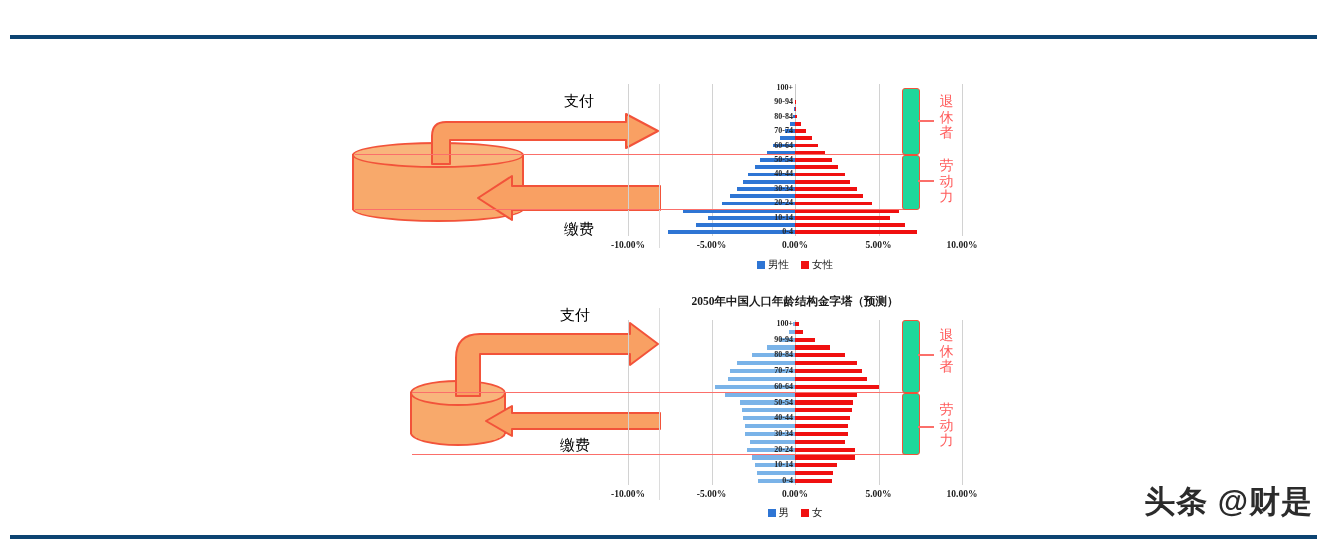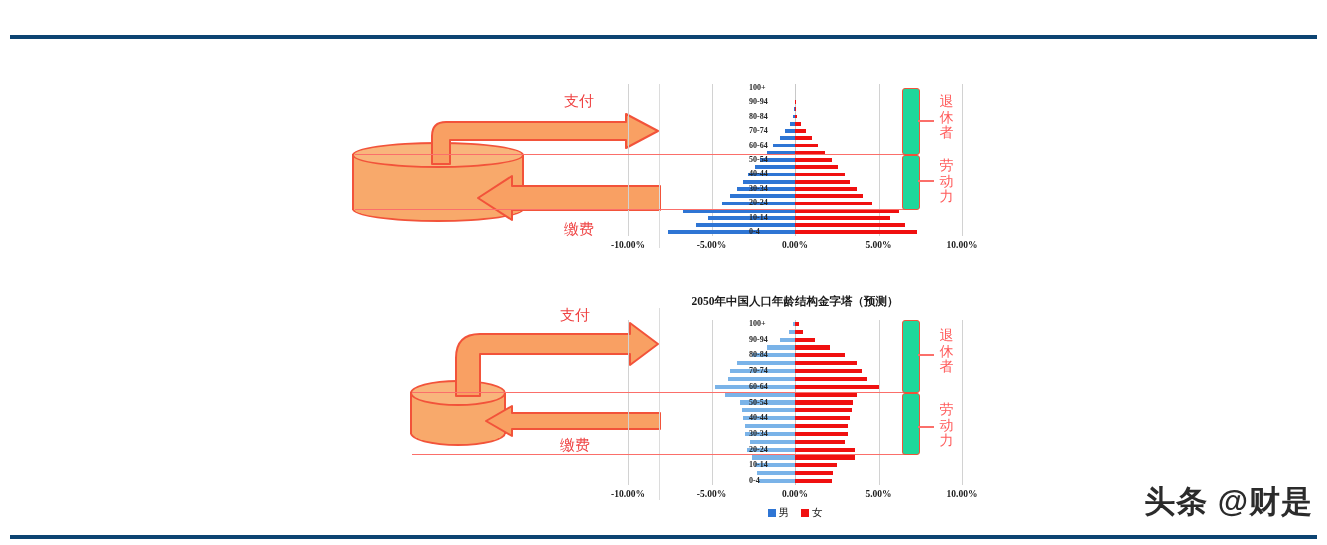--- a/index.html
+++ b/index.html
@@ -48,41 +48,41 @@
     background: #f8a96b; border: 2px solid #f2533a; border-radius: 50%;
     border-top-color: transparent;
   }
 
   
   .flow-svg { position: absolute; overflow: visible; }
   .flow-fill { fill: #f9a063; stroke: #f2533a; stroke-width: 2; stroke-linejoin: round; }
 
   .flow-label {
     position: absolute; font-family: "Liberation Sans", "DejaVu Sans", sans-serif;
-    font-size: 15px; color: #ef4444; white-space: nowrap;
+    font-size: 15px; color: #000000; white-space: nowrap;
   }
 
   
   .chart { position: absolute; }
   .chart-title {
     position: absolute; left: 0; top: 0; width: 100%; text-align: center;
     font-family: "Liberation Serif", "DejaVu Serif", serif;
     font-size: 11.5px; font-weight: bold; color: #1a1a1a; white-space: nowrap;
   }
   .plot { position: absolute; }
   .gridline { position: absolute; top: 0; width: 1px; background: #d2d2d2; }
   .gridline.axis0 { background: #c8c8c8; }
   .bar-m { position: absolute; background: #2e75d4; }
   .bar-f { position: absolute; background: #f01010; }
   .bar-m.soft { background: #7ab3e8; }
   .agelabel {
     position: absolute; right: 50%; transform: translateX(0);
     font-family: "Liberation Serif", "DejaVu Serif", serif;
     font-size: 8px; font-weight: bold; color: #262626;
-    white-space: nowrap; text-align: left;
+    white-space: nowrap; text-align: right;
   }
   .xtick {
     position: absolute; font-family: "Liberation Serif","DejaVu Serif",serif;
     font-size: 9.5px; font-weight: bold; color: #1a1a1a;
     white-space: nowrap; transform: translateX(-50%);
   }
   .legend {
     position: absolute; width: 100%; text-align: center;
     font-family: "Liberation Serif","DejaVu Serif",serif;
     font-size: 10.5px; color: #1a1a1a; white-space: nowrap;
@@ -201,20 +201,21 @@
           <div class="agelabel" style="left: 121px; width: 44px; right: auto; top: 13.0952px;">90-94</div>
           <div class="agelabel" style="left: 121px; width: 44px; right: auto; top: -1.38095px;">100+</div>
         </div>
       <div id="xticks-a">
           <div class="xtick" style="left: 0px; top: 184px;">-10.00%</div>
           <div class="xtick" style="left: 83.5px; top: 184px;">-5.00%</div>
           <div class="xtick" style="left: 167px; top: 184px;">0.00%</div>
           <div class="xtick" style="left: 250.5px; top: 184px;">5.00%</div>
           <div class="xtick" style="left: 334px; top: 184px;">10.00%</div>
         </div>
+      <div class="legend" id="legend-a" style="top:202px;"><span class="sw m"></span><span>男性</span><span class="gap"></span><span class="sw f"></span><span>女性</span></div>
     </div>
 
     <div class="sep-red" style="left:355px; top:106px; width:556px;"></div>
     <div class="sep-red" style="left:355px; top:161px; width:556px;"></div>
 
     <div class="greenbar" style="left:902px; top:40px; width:18px; height:67px; border-radius:3px;"></div>
     <div class="greenbar" style="left:902px; top:107px; width:18px; height:55px; border-radius:3px;"></div>
     <div class="tick-red" style="left:918px; top:72px; width:16px;"></div>
     <div class="tick-red" style="left:918px; top:132px; width:16px;"></div>
     <div class="vlabel" style="left:938px; top:46px;">退休者</div>

